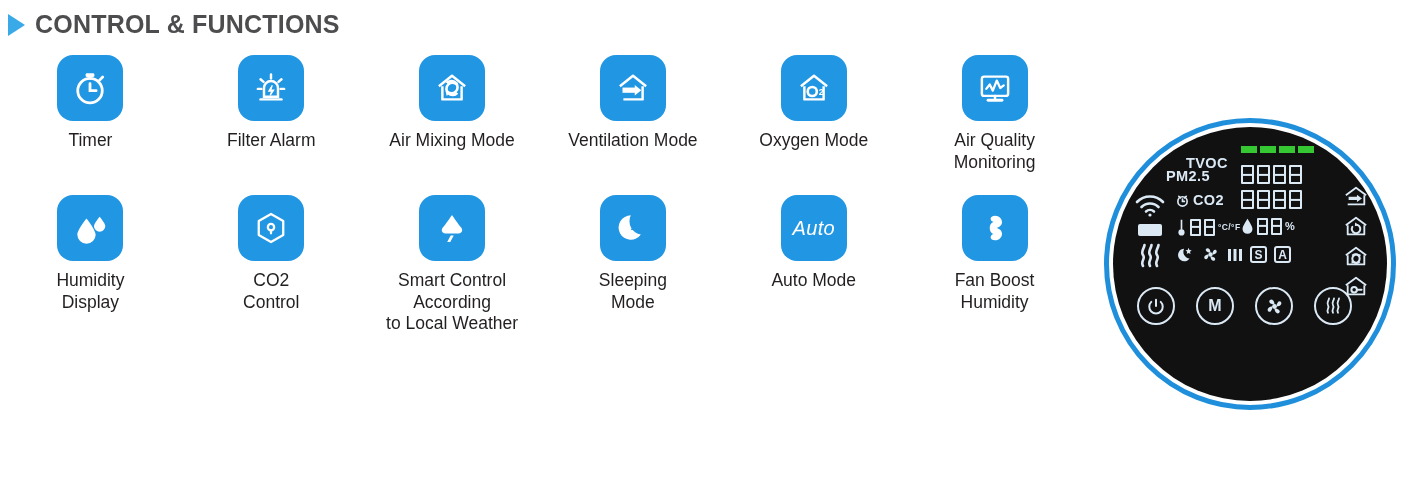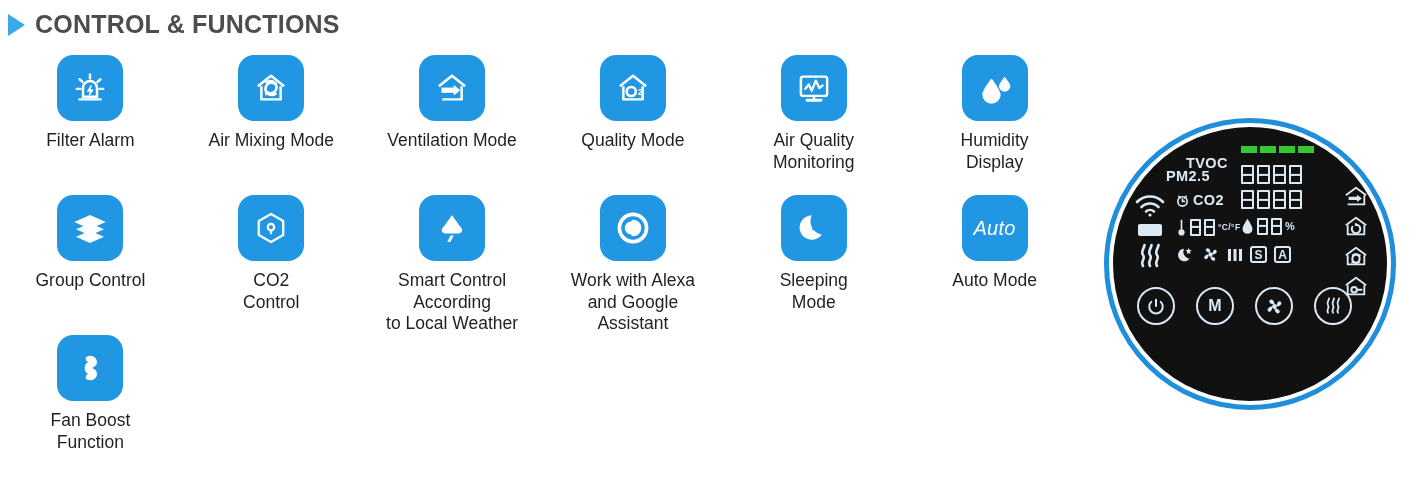--- a/index.html
+++ b/index.html
@@ -83,20 +83,32 @@
 </head>
 <body>
 
 <div id="header">
   <span class="tri"></span>
   <span class="htitle">CONTROL &amp; FUNCTIONS</span>
 </div>
 
 <div id="grid">
 
+  <div class="cell">
+    <div class="tile">
+      <svg width="42" height="42" viewBox="0 0 48 48" fill="none" stroke="#fff" stroke-width="3.2">
+        <circle cx="24" cy="27" r="14"></circle>
+        <path d="M24 19 V27 H31" stroke-linecap="round"></path>
+        <rect x="19" y="7" width="10" height="4.5" rx="1.6" fill="#fff" stroke="none"></rect>
+        <path d="M24 11.5 V13" stroke-linecap="round"></path>
+        <path d="M35 15 L38.5 11.5" stroke-linecap="round"></path>
+      </svg>
+    </div>
+    <div class="caption">Timer</div>
+  </div>
 
   <div class="cell">
     <div class="tile">
       <svg width="42" height="42" viewBox="0 0 48 48" fill="none" stroke="#fff" stroke-width="2.8" stroke-linecap="round">
         <path d="M16 34 V24 a8 8 0 0 1 16 0 v10 z"></path>
         <path d="M12 37 H36"></path>
         <path d="M24 8.5 V13"></path>
           <path d="M12 14 L15.5 17"></path>
           <path d="M36 14 L32.5 17"></path>
         <path d="M9 25 H13"></path>
@@ -135,21 +147,21 @@
 
   <div class="cell">
     <div class="tile">
       <svg width="42" height="42" viewBox="0 0 48 48" fill="none" stroke="#fff" stroke-width="2.8" stroke-linejoin="round">
         <path d="M9 22 L24 10 L39 22"></path>
         <path d="M13 22 V37 H35 V22"></path>
         <circle cx="22" cy="28" r="5.2" stroke-width="3"></circle>
         <text x="29.5" y="31.5" font-size="10" font-weight="bold" fill="#fff" stroke="none" font-family="Liberation Sans, sans-serif">2</text>
       </svg>
     </div>
-    <div class="caption">Quality Mode</div>
+    <div class="caption">Oxygen Mode</div>
   </div>
 
 
   <div class="cell">
     <div class="tile">
       <svg width="42" height="42" viewBox="0 0 48 48" fill="none" stroke="#fff" stroke-width="2.8" stroke-linejoin="round" stroke-linecap="round">
         <rect x="9" y="11" width="30" height="22" rx="2.5"></rect>
         <path d="M14 25 L18 20 L21.5 27 L26 15.5 L30 24 L34 21" stroke-width="2.6"></path>
         <path d="M24 33 V37"></path>
           <path d="M16 38 H32" stroke-width="3.2"></path>
@@ -165,30 +177,20 @@
     <div class="tile">
       <svg width="42" height="42" viewBox="0 0 48 48" fill="#fff">
         <path d="M20 13 C20 13 9.5 26 9.5 31.5 a10.5 10.5 0 0 0 21 0 C30.5 26 20 13 20 13 z"></path>
         <path d="M35 11 C35 11 28.5 18.5 28.5 21.8 a6.5 6.5 0 0 0 13 0 C41.5 18.5 35 11 35 11 z"></path>
       </svg>
     </div>
     <div class="caption">Humidity
 Display</div>
   </div>
 
-  <div class="cell">
-    <div class="tile">
-      <svg width="42" height="42" viewBox="0 0 48 48" fill="#fff">
-        <path d="M24 9 L42 17 L24 25 L6 17 z"></path>
-        <path d="M24 18.5 L40 25.5 L24 32.5 L8 25.5 z"></path>
-        <path d="M24 27 L40 34 L24 41 L8 34 z"></path>
-      </svg>
-    </div>
-    <div class="caption">Group Control</div>
-  </div>
 
   <div class="cell">
     <div class="tile">
       <svg width="42" height="42" viewBox="0 0 48 48" fill="none" stroke="#fff" stroke-width="2.6" stroke-linejoin="round">
         <path d="M24 8 L38 16 V32 L24 40 L10 32 V16 z"></path>
         <circle cx="24" cy="23" r="3.6" stroke-width="2.6"></circle>
         <path d="M24 26.6 V30" stroke-linecap="round"></path>
       </svg>
     </div>
     <div class="caption">CO2
@@ -200,32 +202,20 @@
       <svg width="42" height="42" viewBox="0 0 48 48" fill="#fff">
         <path d="M24 9 C24 9 16.5 20 13.5 23.5 c-2.2 2.6 -1.3 6.5 3 6.8 H31.5 c4.3 -.3 5.2 -4.2 3 -6.8 C31.5 20 24 9 24 9 z"></path>
         <path d="M22.5 32.5 L18.5 40 L22 40 L26 32.5 z"></path>
       </svg>
     </div>
     <div class="caption">Smart Control
 According
 to Local Weather</div>
   </div>
 
-  <div class="cell">
-    <div class="tile">
-      <svg width="42" height="42" viewBox="0 0 48 48">
-        <circle cx="24" cy="24" r="15.5" fill="none" stroke="#fff" stroke-width="4.2"></circle>
-        <path d="M24 14.5 a9.5 9.5 0 0 1 0 19 c-1.4 0 -2 -.9 -2 -2.3 V17 c0 -1.6 .7 -2.5 2 -2.5 z" fill="#fff"></path>
-        <circle cx="22" cy="24" r="7.4" fill="#fff"></circle>
-      </svg>
-    </div>
-    <div class="caption">Work with Alexa
-and Google
-Assistant</div>
-  </div>
 
   <div class="cell">
     <div class="tile">
       <svg width="42" height="42" viewBox="0 0 48 48">
         <path d="M33 31.5 A14 14 0 1 1 21.5 9.5 A15.5 15.5 0 0 0 33 31.5 z" fill="#fff"></path>
         <text x="21.5" y="26" font-size="13" font-weight="bold" fill="#2196e3" font-family="Liberation Sans, sans-serif">z</text>
       </svg>
     </div>
     <div class="caption">Sleeping
 Mode</div>
@@ -238,21 +228,21 @@
     <div class="caption">Auto Mode</div>
   </div>
 
   <div class="cell">
     <div class="tile">
       <svg width="42" height="42" viewBox="0 0 48 48" fill="#fff">
         <path d="M24 10 c5 0 8 3.5 8 7.5 c0 4 -3.5 5.5 -6 6.5 c2.5 1 6 2.5 6 6.5 c0 4 -3 7.5 -8 7.5 c-3 0 -5 -1.5 -5 -3.5 c0 -2.2 1.8 -3.2 3.5 -3.6 c-2 -.6 -4.5 -2.2 -4.5 -6.9 c0 -4.7 2.5 -6.3 4.5 -6.9 c-1.7 -.4 -3.5 -1.4 -3.5 -3.6 c0 -2 2 -3.5 5 -3.5 z"></path>
       </svg>
     </div>
     <div class="caption">Fan Boost
-Function</div>
+Humidity</div>
   </div>
 
 </div>
 
 <div id="panel">
   <div class="ring"></div>
   <div class="face">
 
     <div class="lcd" style="left:22px;top:68px;">
       <svg width="30" height="22" viewBox="0 0 30 22" fill="none" stroke="#dbe9f5" stroke-width="2.6" stroke-linecap="round">

